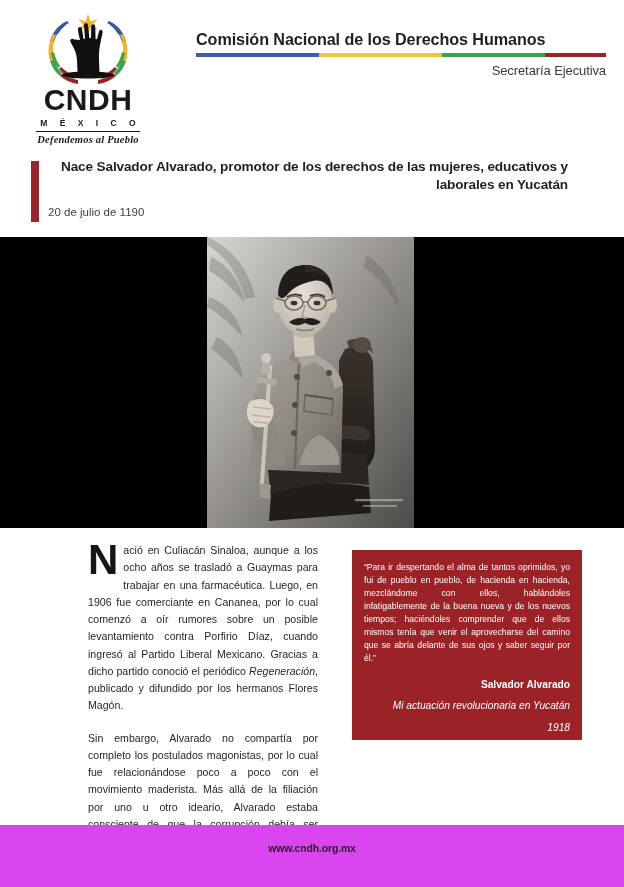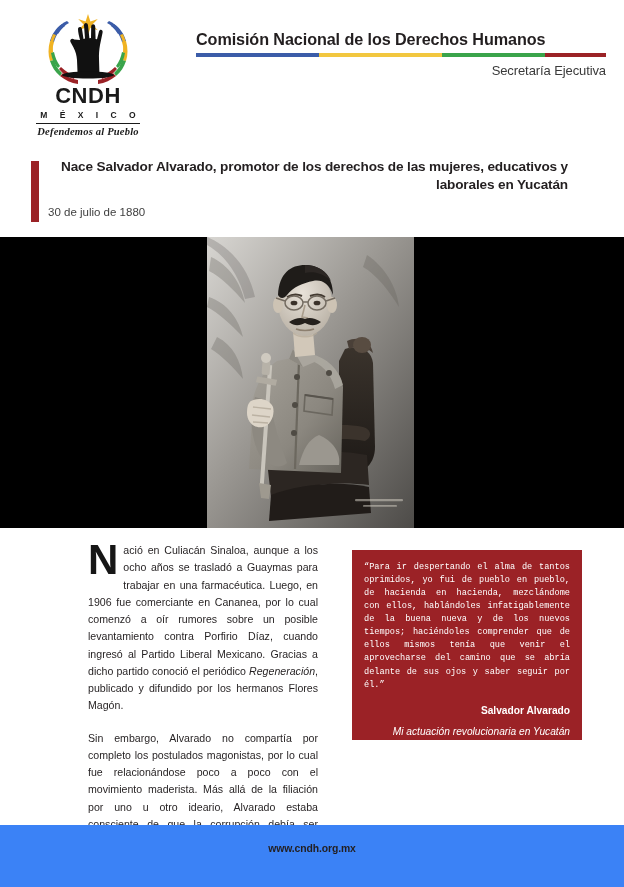--- a/index.html
+++ b/index.html
@@ -33,21 +33,21 @@
     position: relative;
     width: 132px;
     height: 74px;
   }
   .logo-emblem svg { display: block; }
 
   .logo-cndh {
     text-align: center;
     font-family: "Liberation Sans", sans-serif;
     font-weight: bold;
-    font-size: 22px;
+    font-size: 30px;
     letter-spacing: 0.5px;
     line-height: 1;
     color: #1a1a1a;
     margin-top: 1px;
   }
   .logo-mexico {
     text-align: center;
     font-family: "Liberation Sans", sans-serif;
     font-weight: bold;
     font-size: 8.5px;
@@ -170,21 +170,21 @@
     left: 352px;
     top: 8px;
     width: 230px;
     height: 190px;
     background: #9b2226;
     box-sizing: border-box;
     padding: 11px 12px 10px 12px;
     color: #ffffff;
   }
   .quote-text {
-    font-family: Liberation Mono, monospace;
+    font-family: Liberation Sans, sans-serif;
     font-size: 8.6px;
     line-height: 1.52;
     text-align: justify;
     color: #ffffff;
   }
   .quote-attr {
     margin-top: 13px;
     text-align: right;
   }
   .quote-author {
@@ -234,21 +234,21 @@
     width: 448px;
   }
 
   
   .footer {
     position: absolute;
     left: 0;
     bottom: 0;
     width: 624px;
     height: 62px;
-    background: #3b82f6;
+    background: #d946ef;
   }
   .footer-url {
     text-align: center;
     font-family: "Liberation Sans", sans-serif;
     font-weight: bold;
     font-size: 10.4px;
     color: #231f20;
     padding-top: 18px;
     letter-spacing: -0.1px;
   }
@@ -309,21 +309,21 @@
       <span class="hb-green" style="background: rgb(58, 164, 75);"></span>
       <span class="hb-red" style="background: rgb(155, 34, 38);"></span>
     </div>
     <div class="header-sub">Secretaría Ejecutiva</div>
   </div>
 </div>
 
 <div class="title-block">
   <div class="title-accent" style="background: rgb(155, 34, 38);"></div>
   <div class="doc-title">Nace Salvador Alvarado, promotor de los derechos de las mujeres, educativos y laborales en Yucatán</div>
-  <div class="doc-date">30 de julio de 1880</div>
+  <div class="doc-date">20 de julio de 1190</div>
 </div>
 
 <div class="photo-band" style="background: rgb(0, 0, 0);">
   <div class="photo-frame">
     <svg width="207" height="291" viewBox="0 0 207 291" xmlns="http://www.w3.org/2000/svg">
       <defs>
         <linearGradient id="bgGrad" x1="0" y1="0" x2="1" y2="1">
           <stop offset="0%" stop-color="#d8d6d2"></stop>
           <stop offset="45%" stop-color="#9a9792"></stop>
           <stop offset="100%" stop-color="#4d4b48"></stop>

